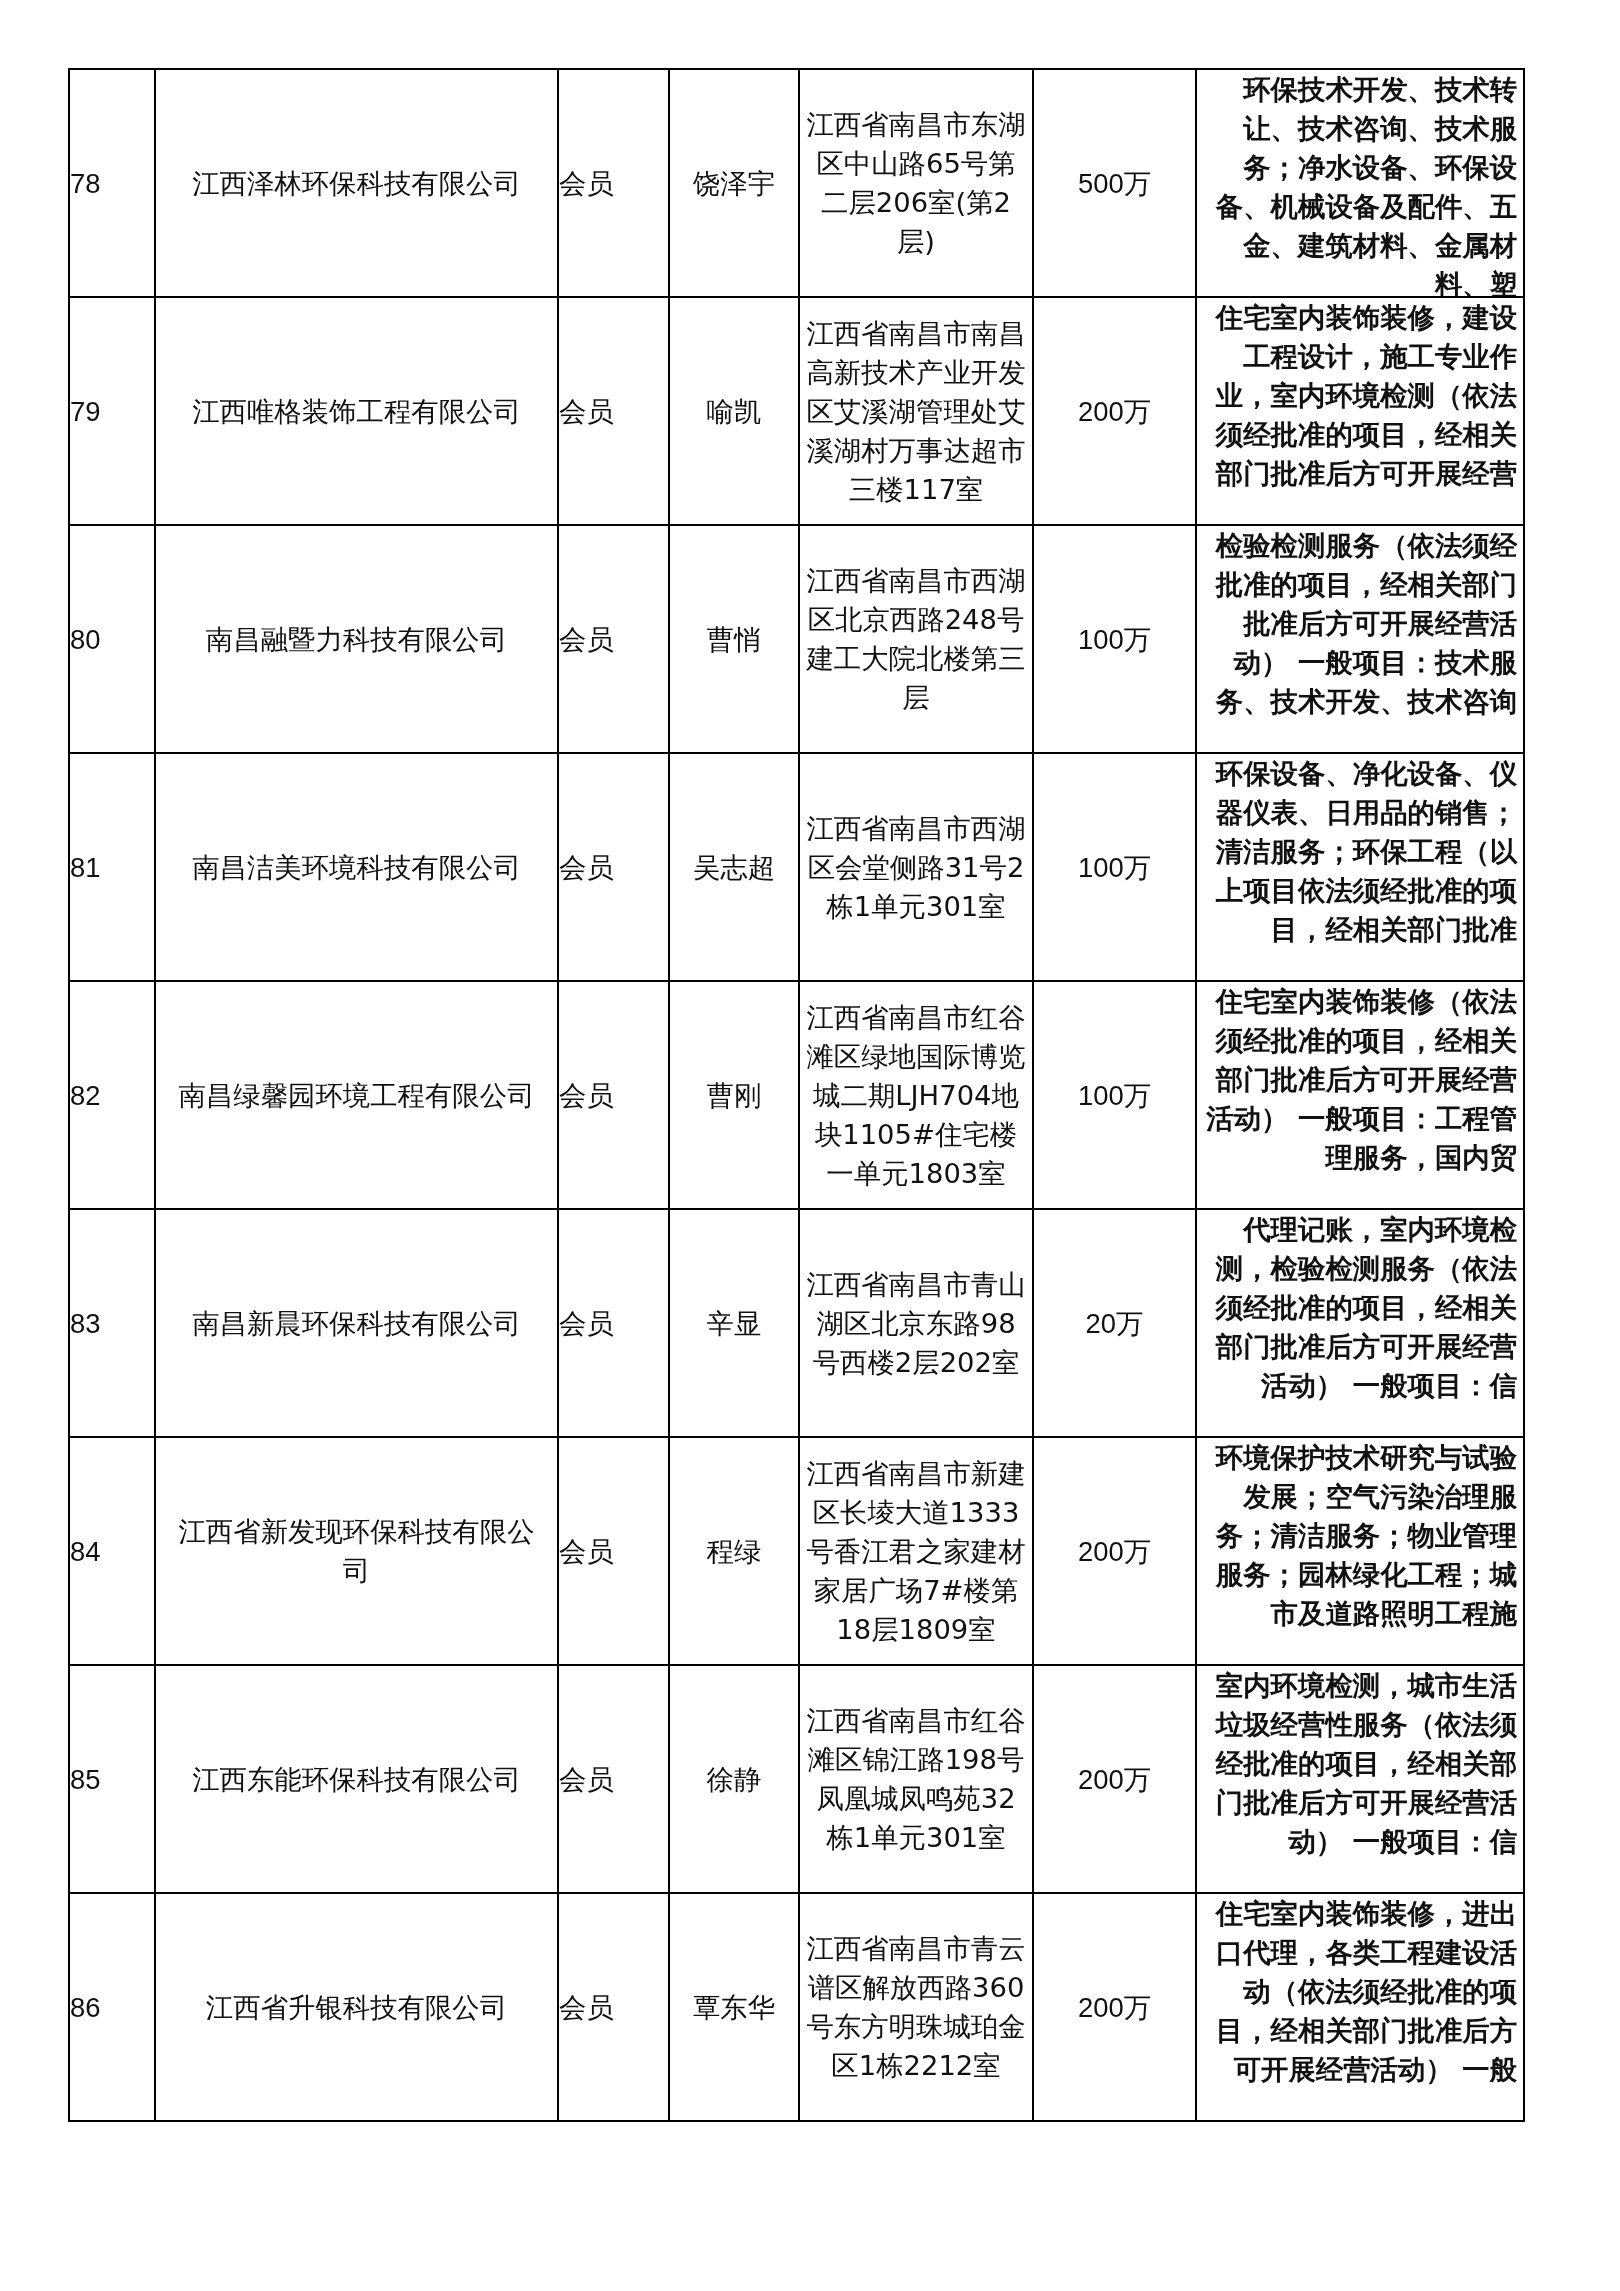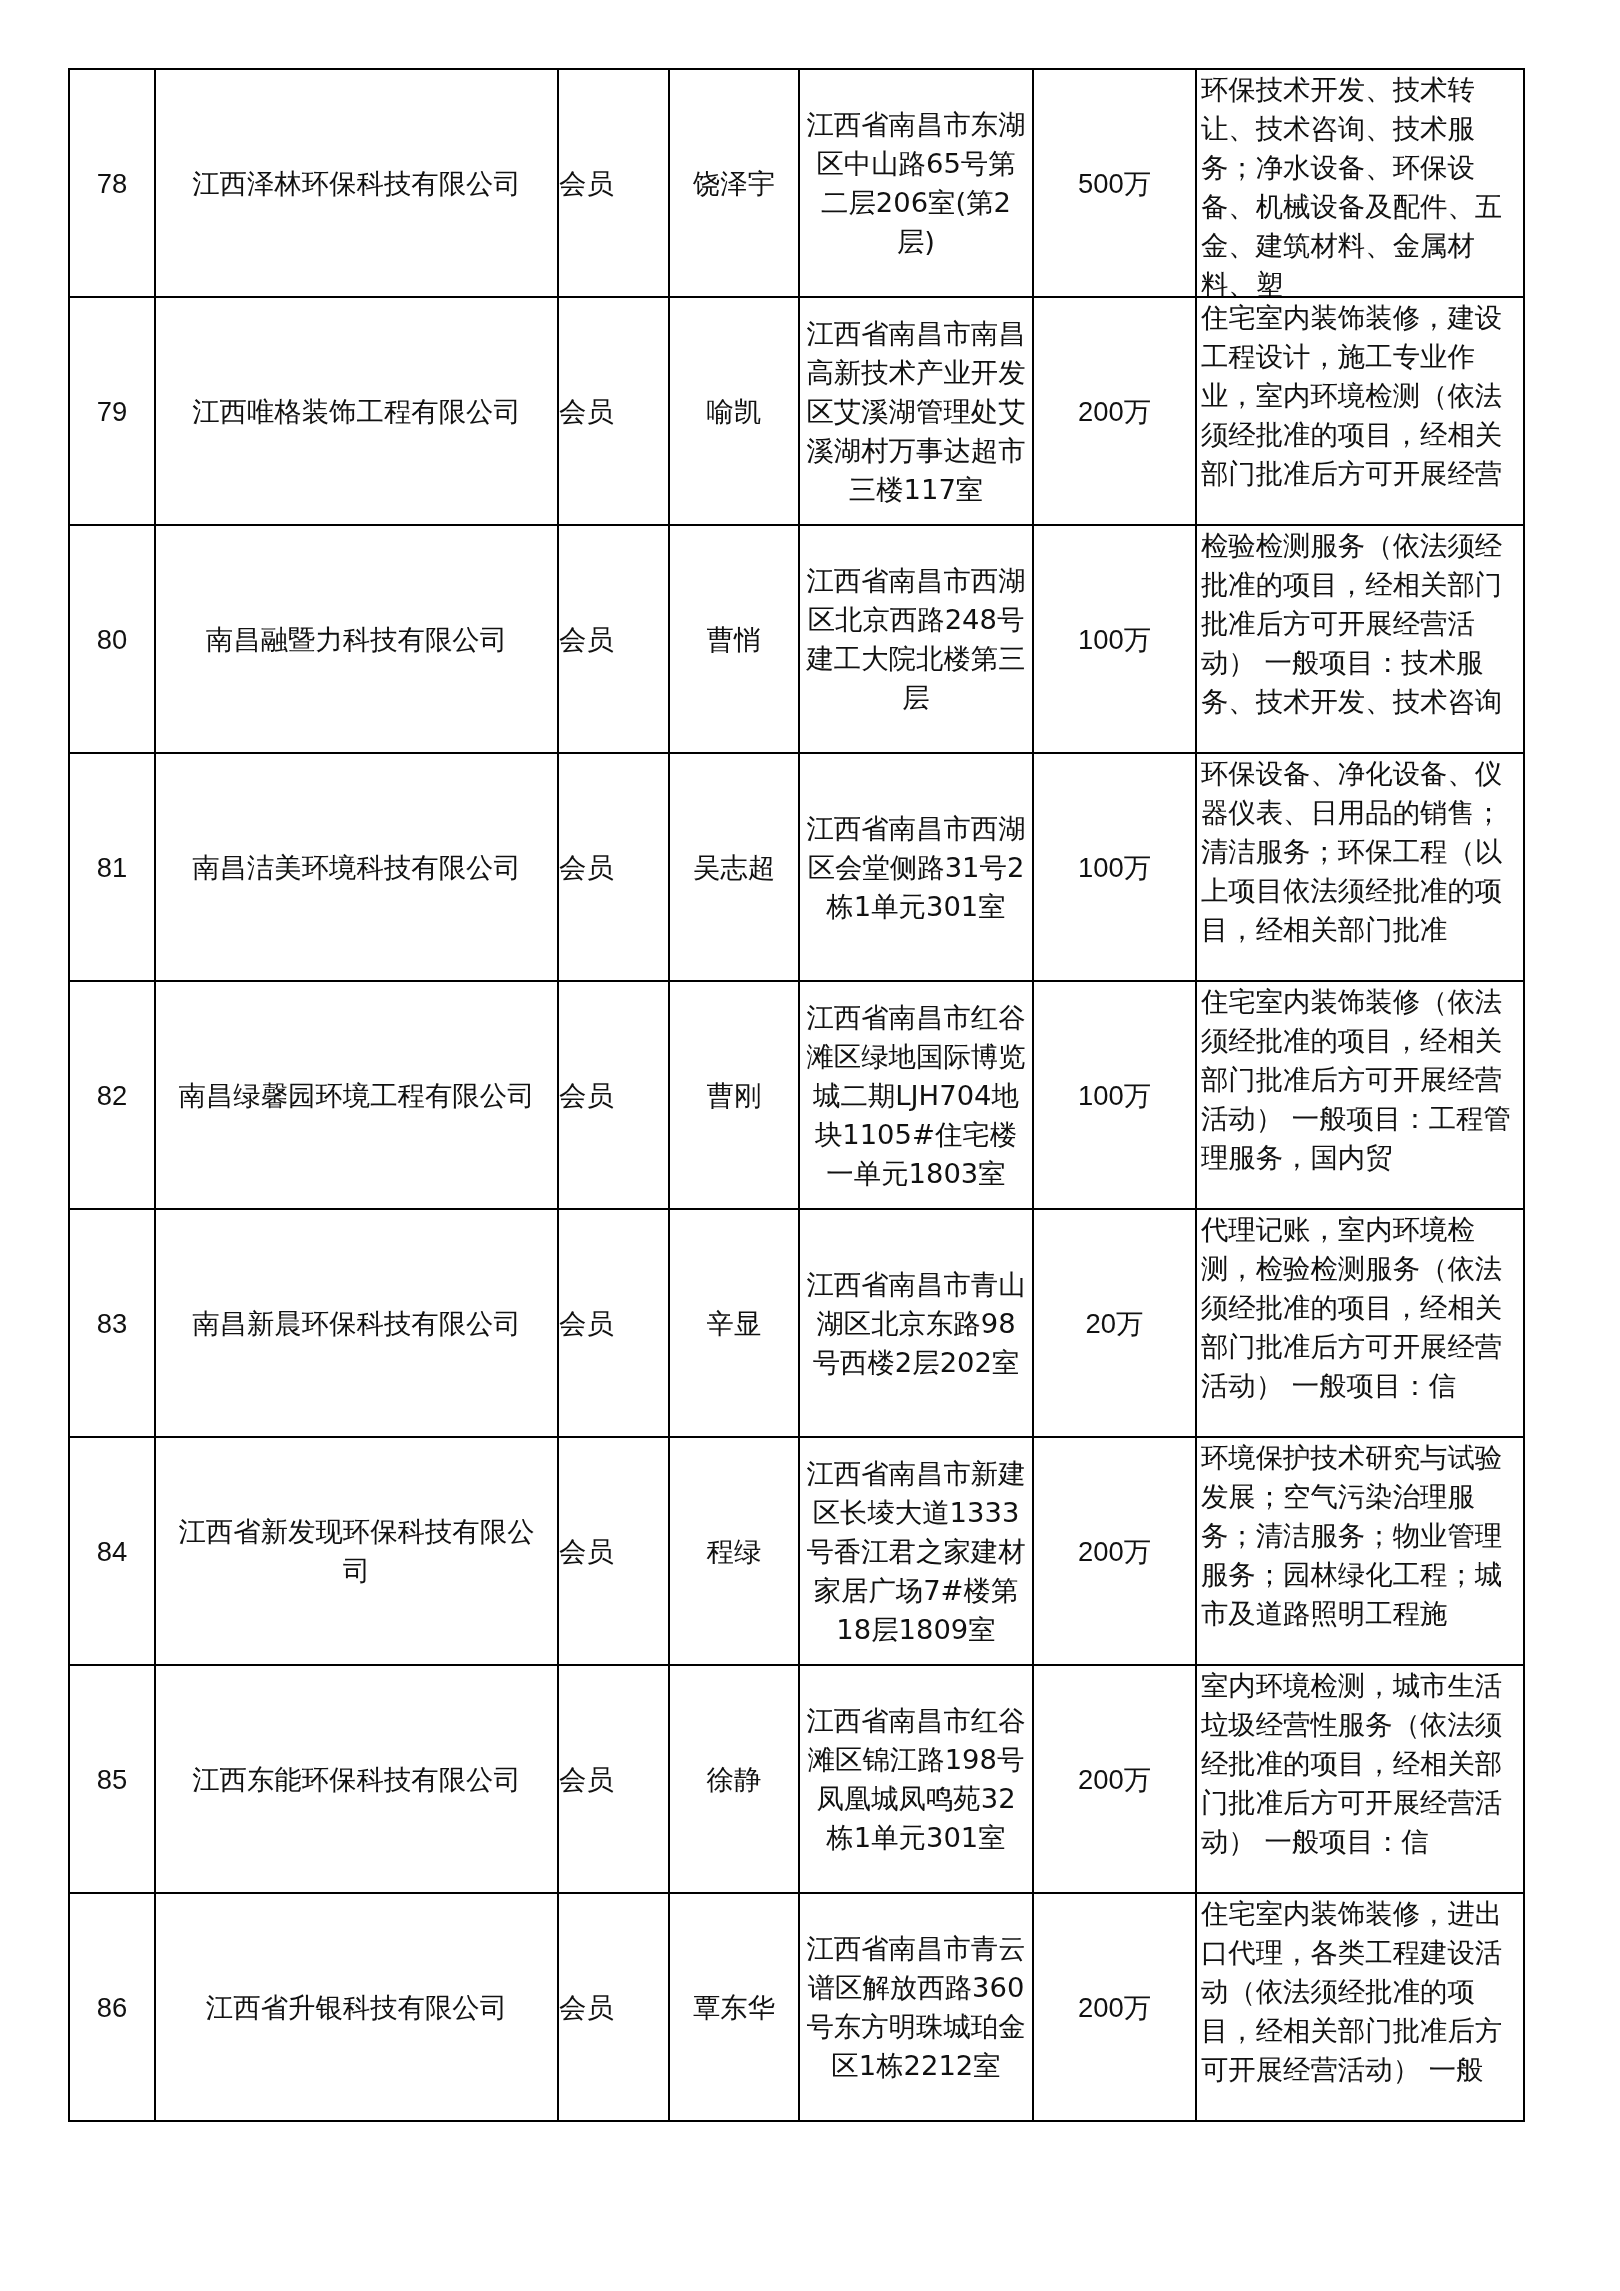--- a/index.html
+++ b/index.html
@@ -12,27 +12,27 @@
   }
   table.members td {
     border: 2.9px solid #000;
     height: 226px;
     padding: 0;
     vertical-align: middle;
     overflow: hidden;
     font-size: 27.4px;
     line-height: 39px;
   }
-  .c-no { width: 83px; text-align: center; font-family: "Liberation Sans", sans-serif; }
+  .c-no { width: 83px; font-family: "Liberation Sans", sans-serif; }
   .c-name { width: 400px; text-align: center; padding: 0 16px !important; }
   .c-type { width: 108px; text-align: left; }
   .c-person { width: 127px; text-align: center; }
   .c-addr { width: 231px; text-align: center; }
   .c-cap { width: 160px; text-align: center; }
-  .c-scope { width: 322px; text-align: left; vertical-align: top !important; }
+  .c-scope { width: 322px; text-align: right; vertical-align: top !important; font-weight: bold; }
   .scope-inner { height: 226px; overflow: hidden; padding: 0 5.9px 0 3.9px; }
   .addr-inner { max-height: 226px; overflow: hidden; padding: 0 5.9px; }
   .num { font-family: "Liberation Sans", sans-serif; margin-left: 40px; }
 </style>
 </head>
 <body>
 
 <table class="members">
   <colgroup>
     <col style="width:86px">

